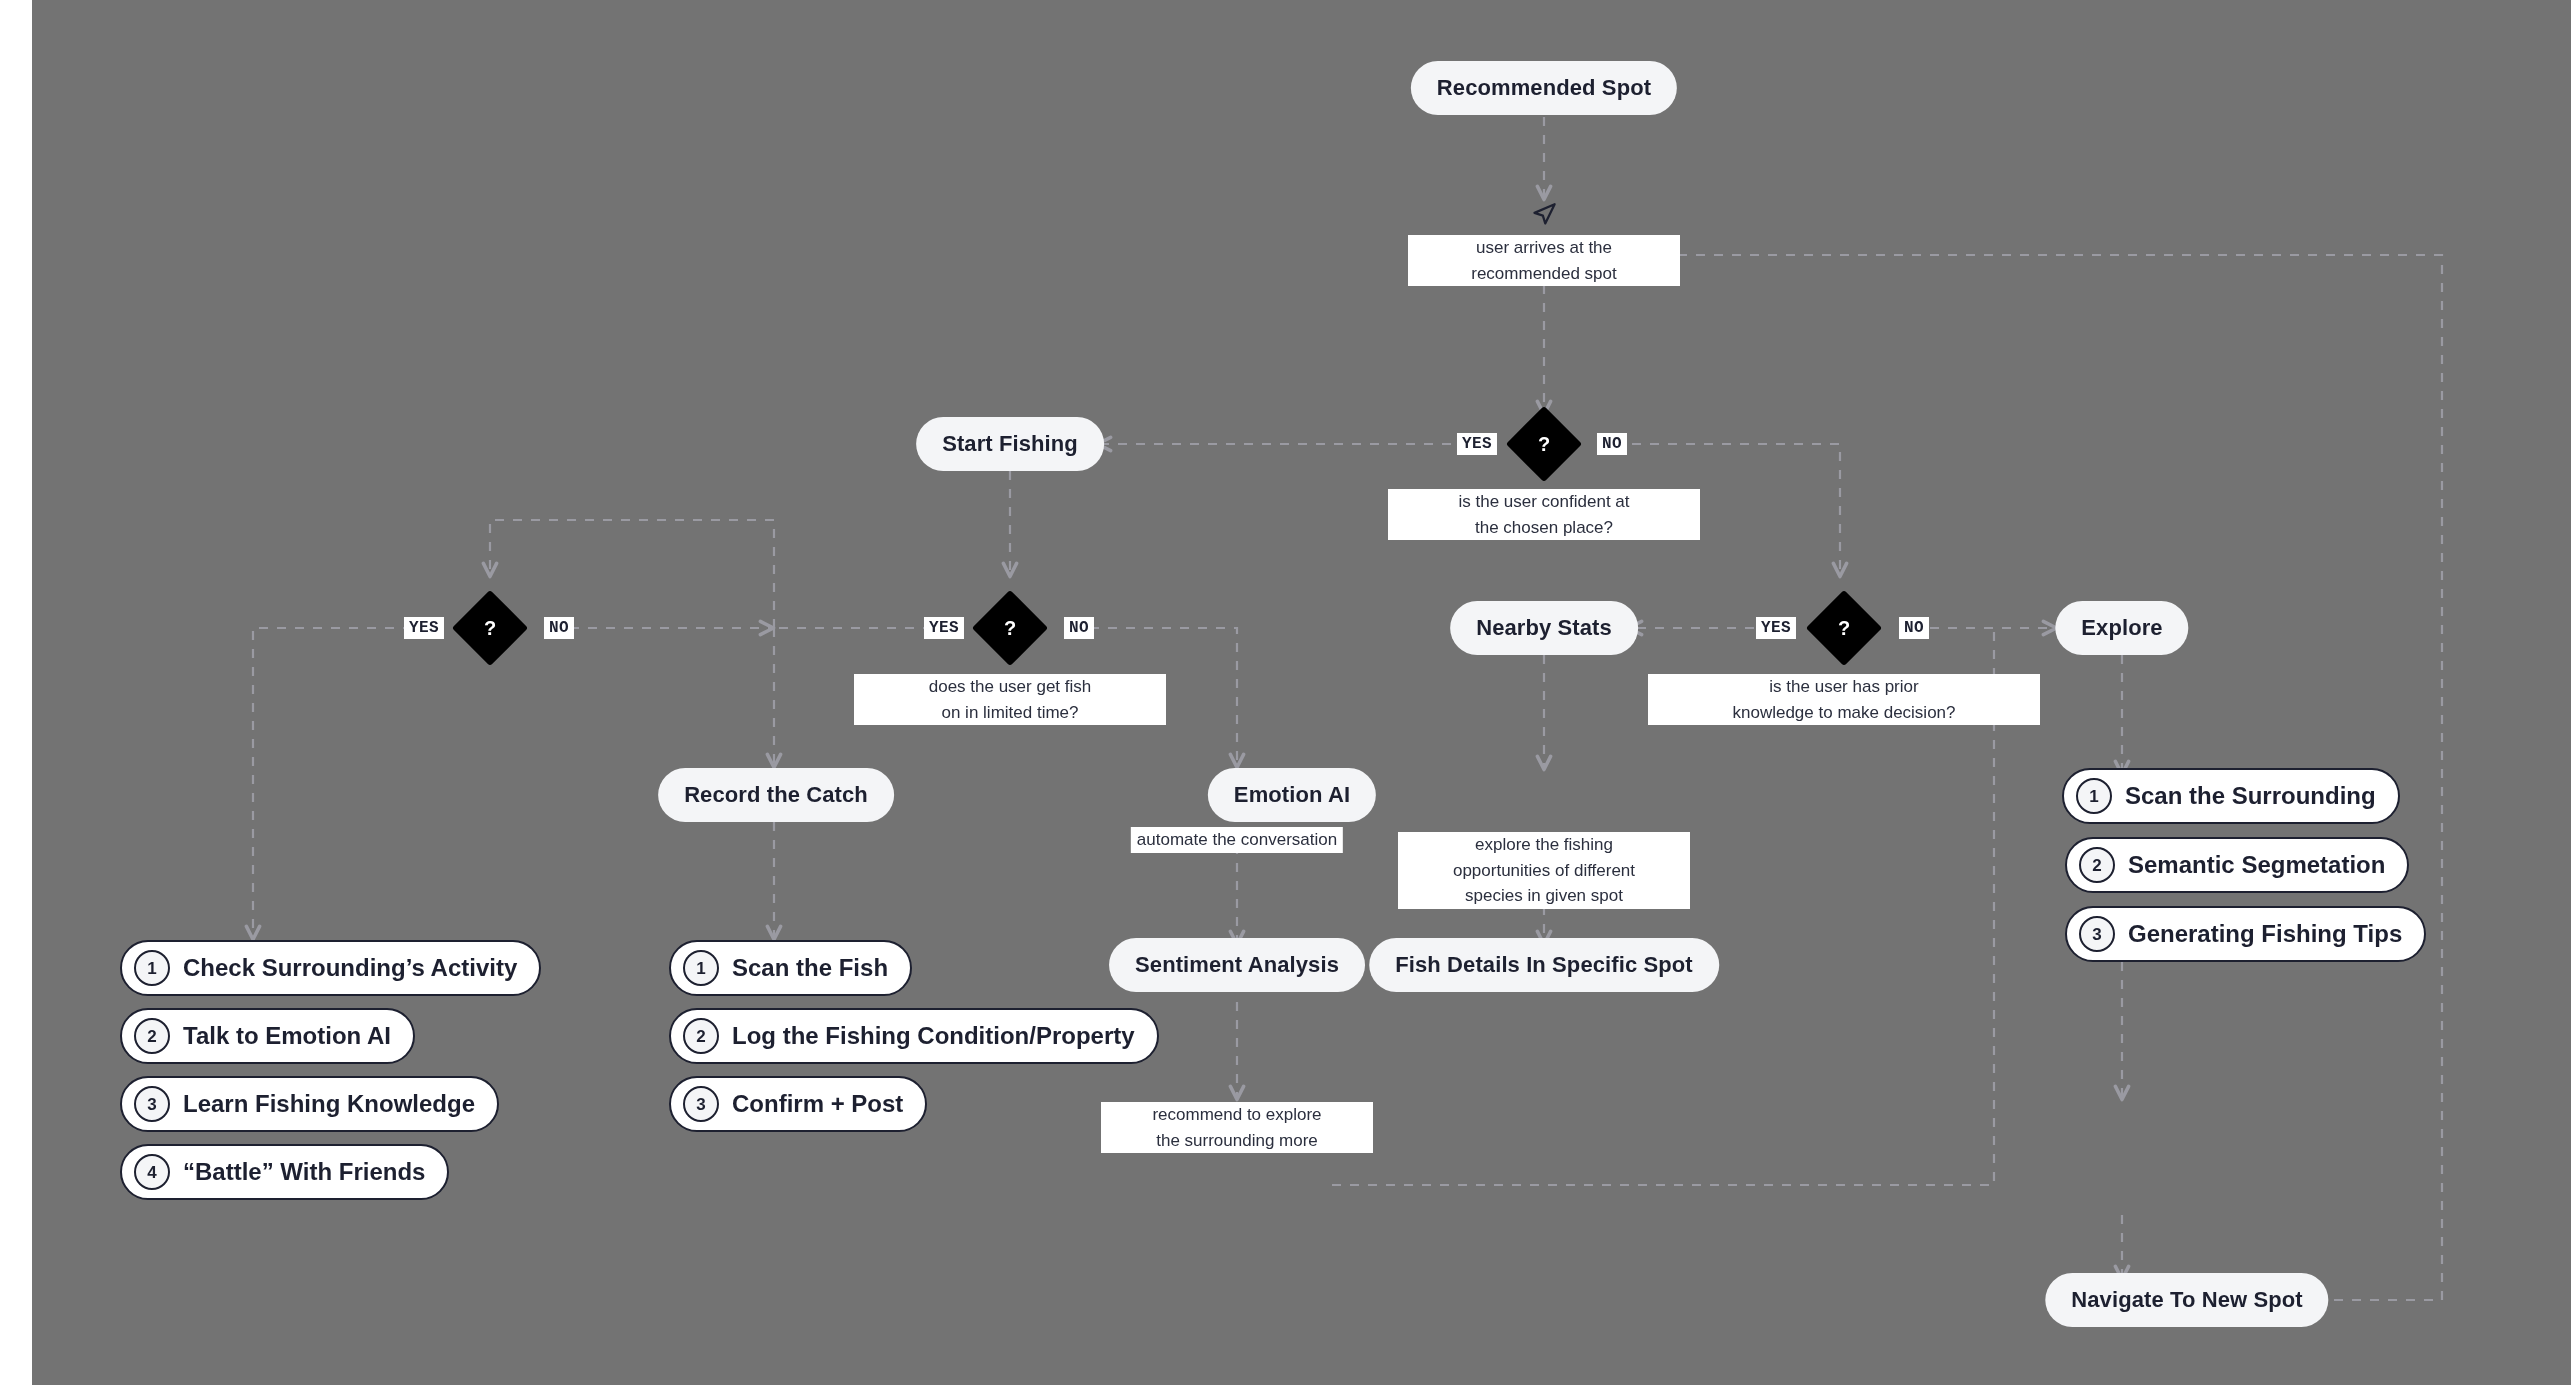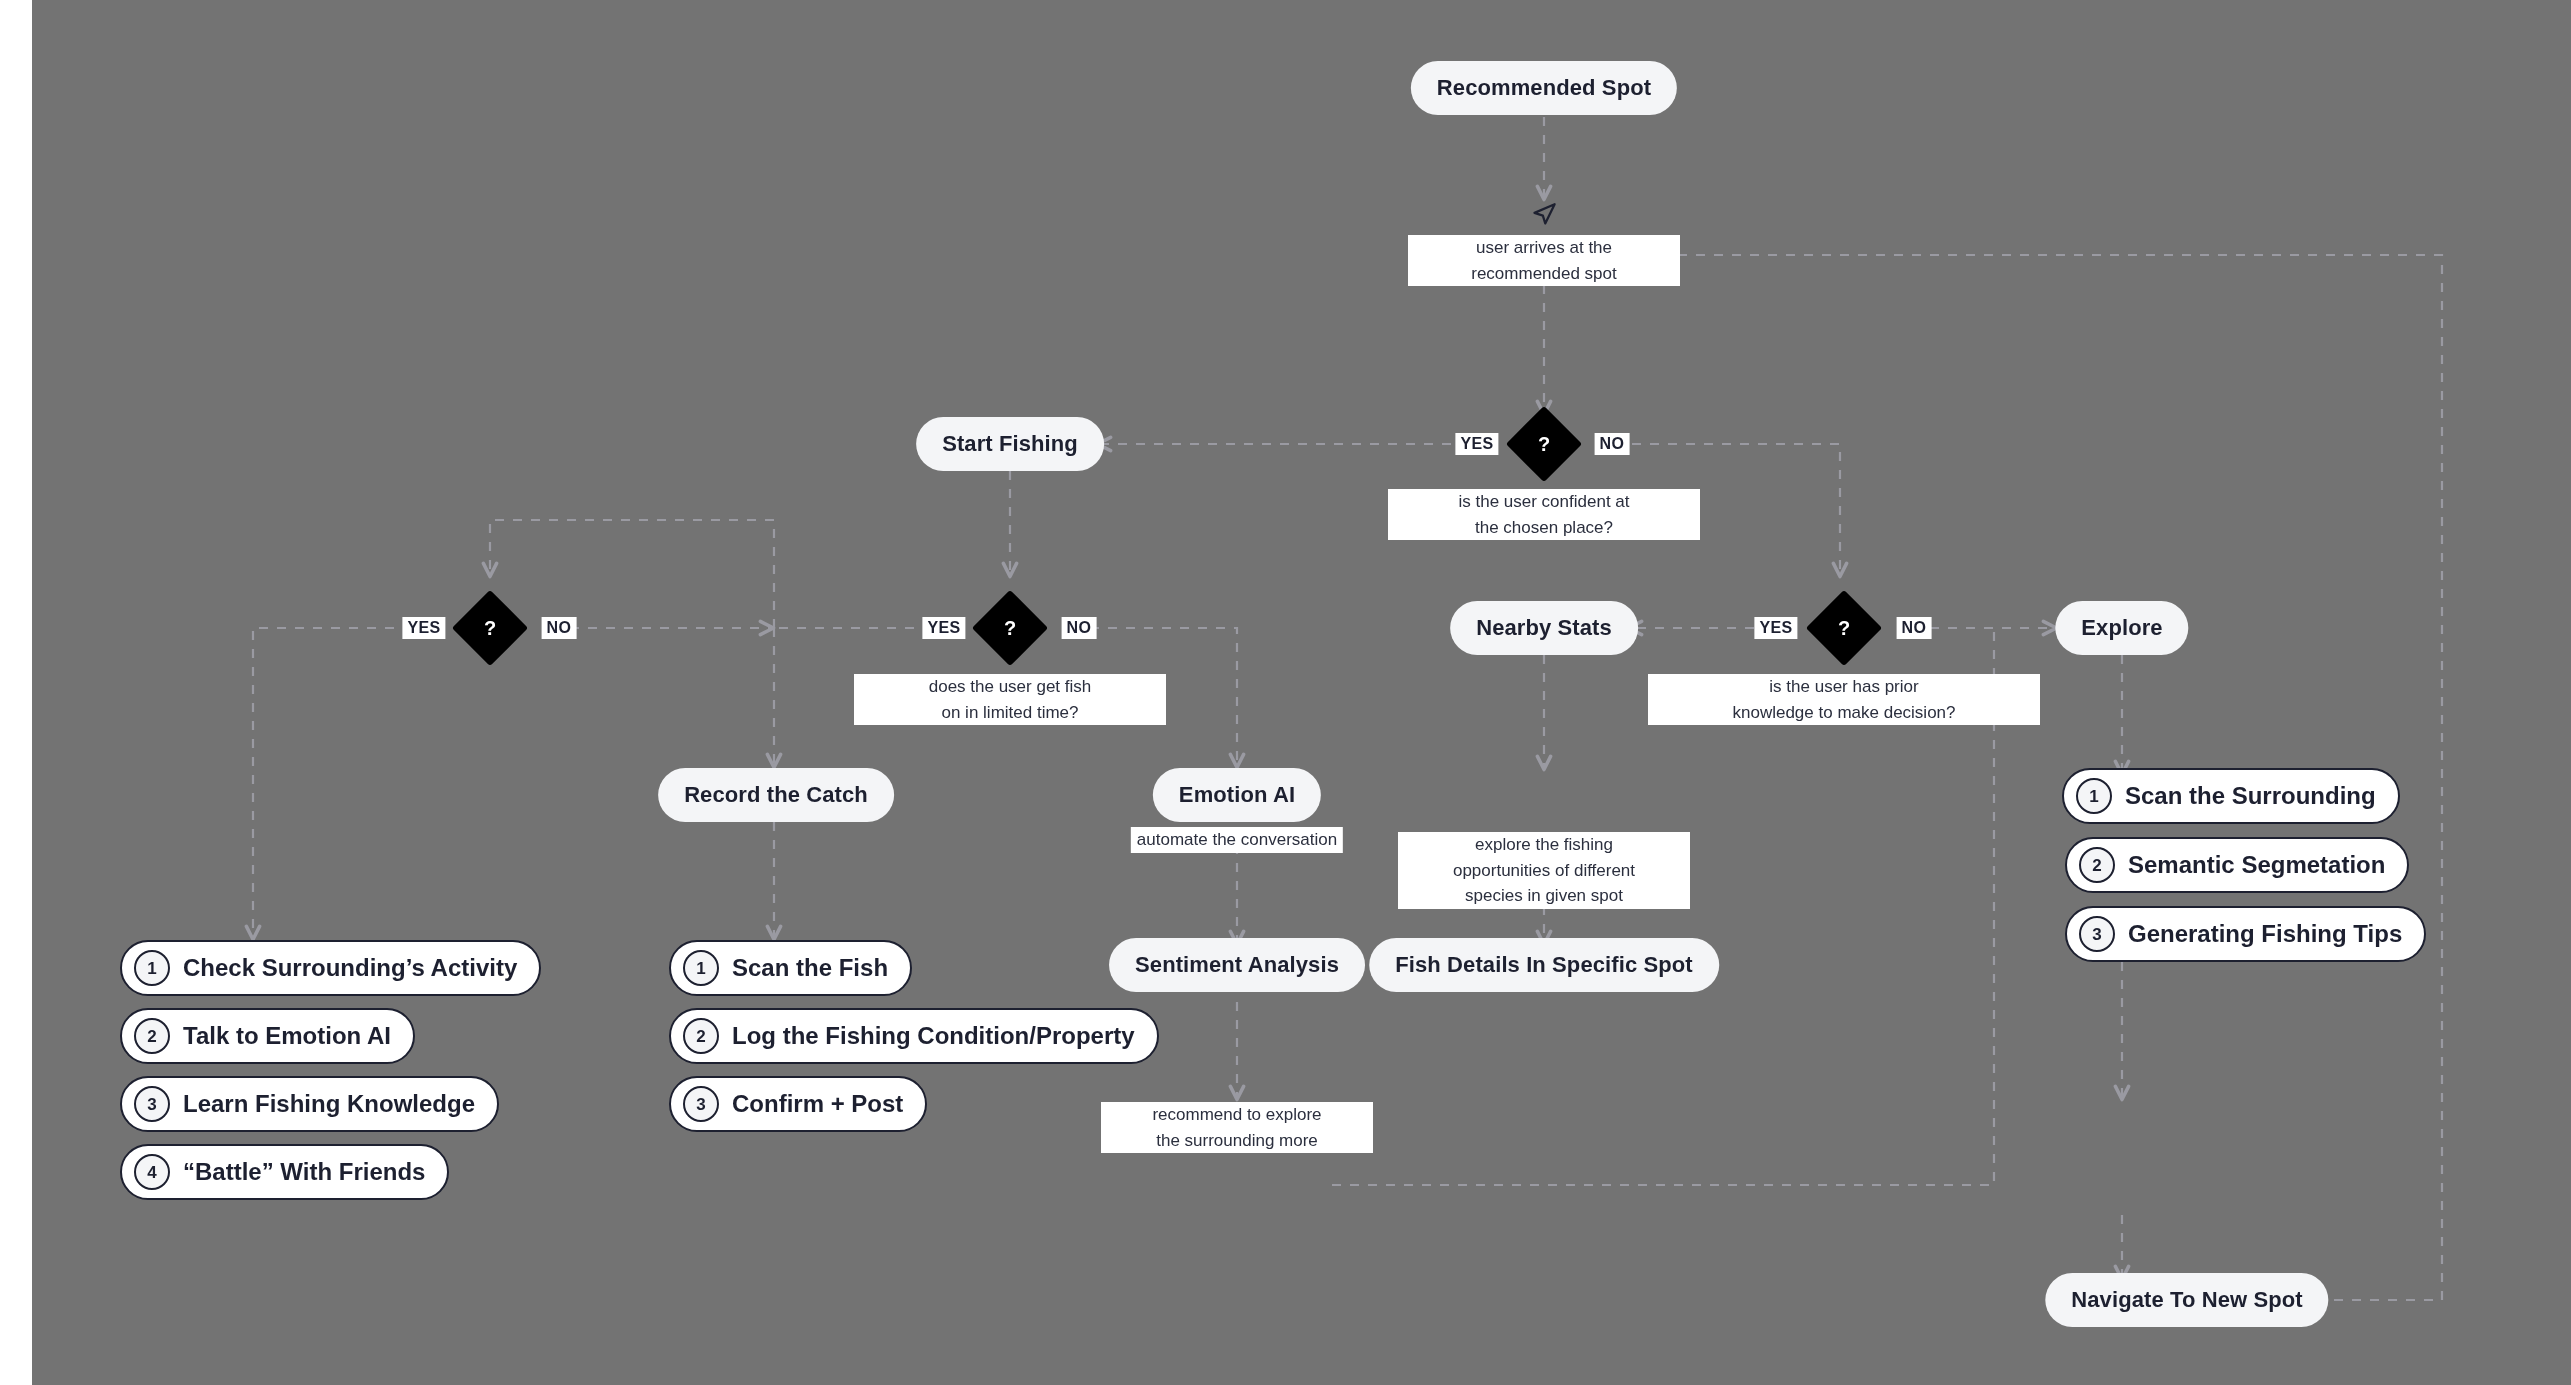--- a/index.html
+++ b/index.html
@@ -60,21 +60,21 @@
     color:#ffffff;font-weight:bold;font-size:20px;
     pointer-events:none;
   }
 
   
   .yn{
     position:absolute;
     transform:translate(-50%,-50%);
     font-size:16px;font-weight:bold;color:#1d2030;
     letter-spacing:.4px;
-    background:#ffffff;padding:2px 5px;
+    background:#ffffff;padding:2px 5px;font-family:Liberation Mono, monospace;
   }
   
   .cap{
     position:absolute;
     transform:translateX(-50%);
     font-size:17px;color:#2b2f3e;
     text-align:center;line-height:1.5;
     white-space:pre-line;
     background:#ffffff;
     padding:0 6px;
@@ -174,21 +174,21 @@
   <div class="diamond-q" style="left:978px;top:628px;">?</div>
   <div class="yn" style="left:912px;top:628px;">YES</div>
   <div class="yn" style="left:1047px;top:628px;">NO</div>
   <div class="cap" style="left:978px;top:674px;width:300px;">does the user get fish
 on in limited time?</div>
 
   <div class="pill" style="left:978px;top:444px;">Start Fishing</div>
 
   <div class="pill" style="left:744px;top:795px;">Record the Catch</div>
 
-  <div class="pill" style="left:1205px;top:795px;">Emotion AI</div>
+  <div class="pill" style="left:1260px;top:795px;">Emotion AI</div>
   <div class="cap one" style="left:1205px;top:827px;">automate the conversation</div>
 
   <div class="pill" style="left:1205px;top:965px;">Sentiment Analysis</div>
   <div class="cap" style="left:1205px;top:1102px;width:260px;">recommend to explore
 the surrounding more</div>
 
   <div class="pill" style="left:1512px;top:628px;">Nearby Stats</div>
   <div class="cap" style="left:1512px;top:832px;width:280px;">explore the fishing
 opportunities of different
 species in given spot</div>

